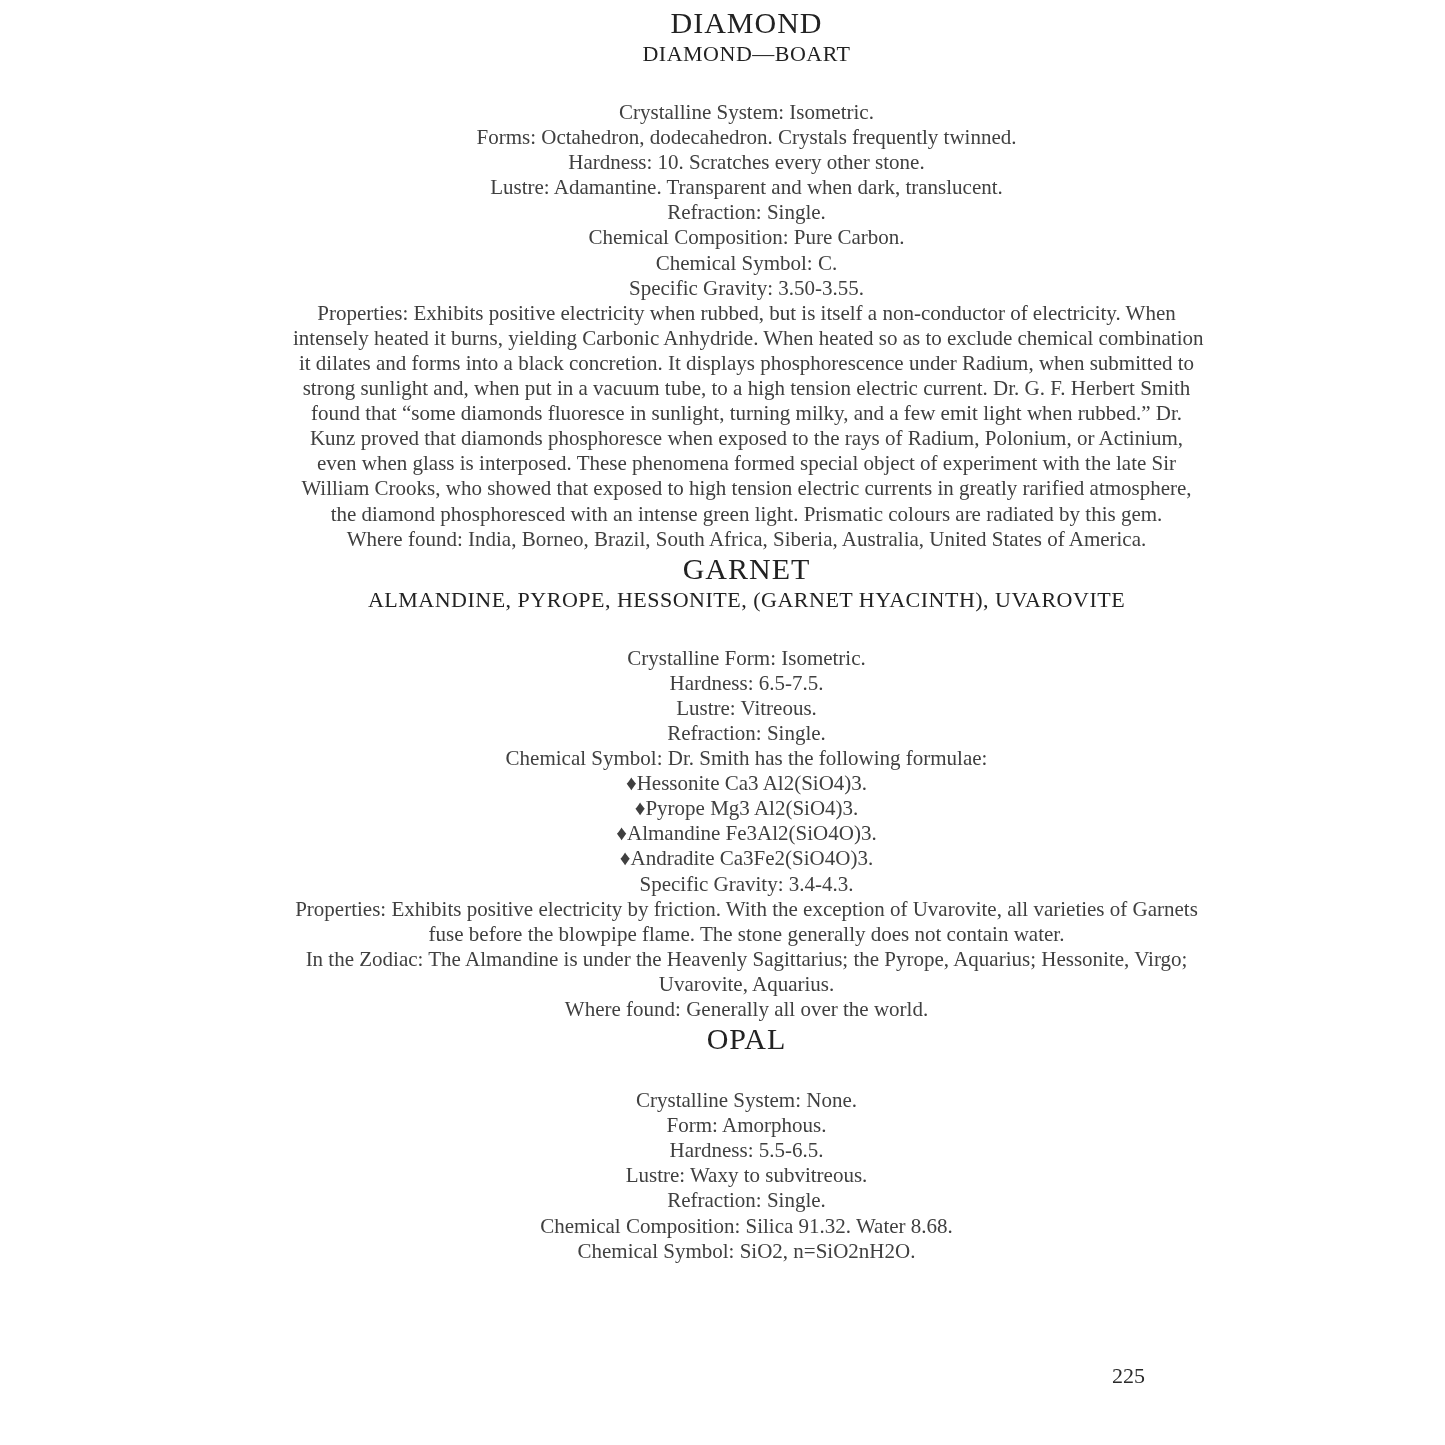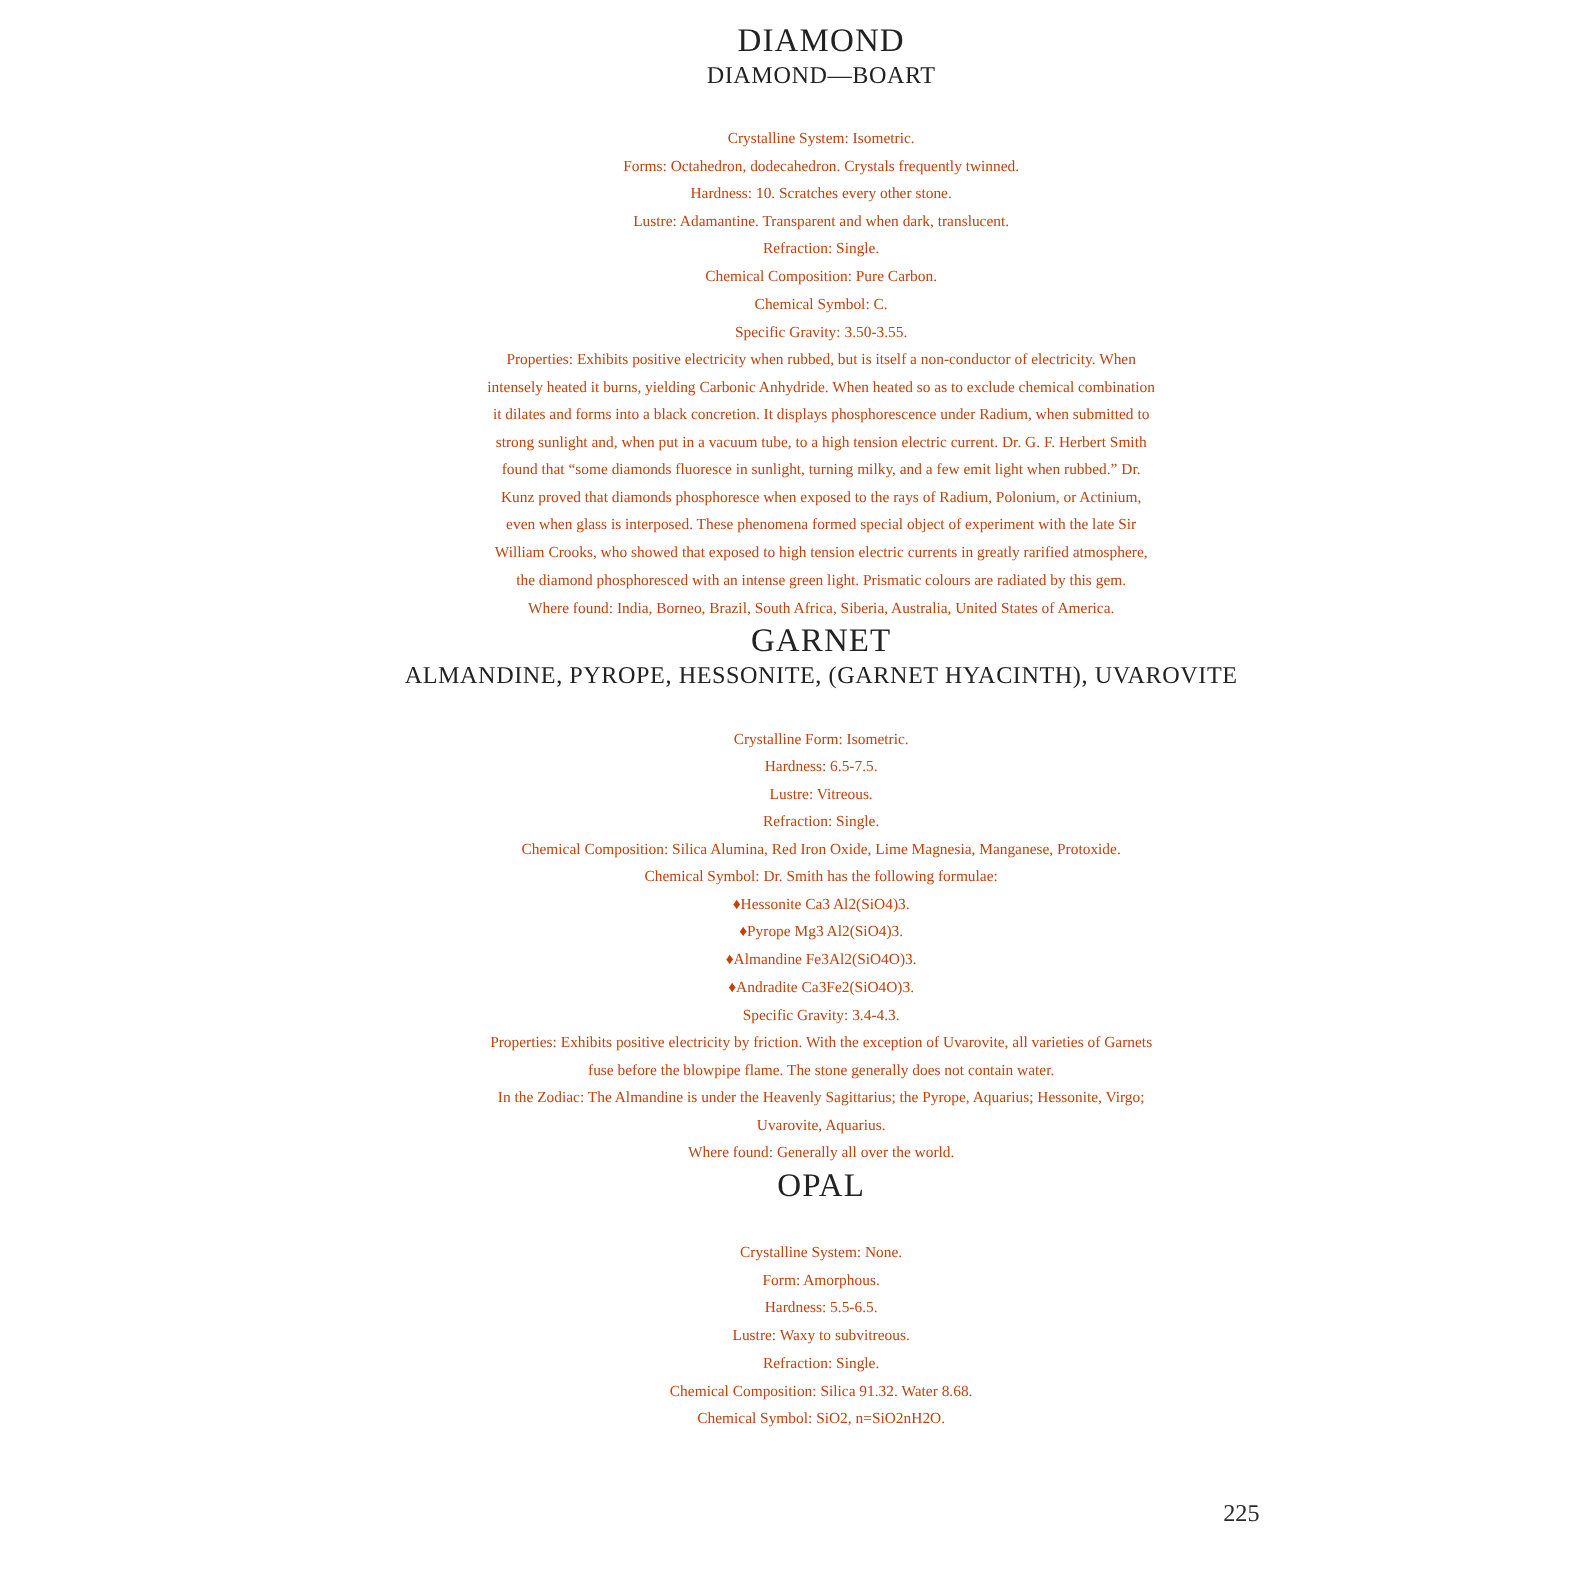--- a/index.html
+++ b/index.html
@@ -13,45 +13,45 @@
   }
   .page {
     position: relative;
     width: 1445px;
     height: 1445px;
     background: #ffffff;
   }
   .content {
     width: 907px;
     margin-left: 293px;
-    padding-top: 20px;
+    padding-top: 6px;
     text-align: center;
   }
   .gem-section { margin: 0; }
   .gem-section:not(:first-child) { }
   .section-title {
     font-size: 30px;
     line-height: 34px;
     font-weight: normal;
     letter-spacing: 1px;
     color: #222222;
   }
   .section-subtitle {
     font-size: 22px;
     line-height: 28px;
     font-weight: normal;
     letter-spacing: 0.5px;
     color: #222222;
   }
   .lines { margin-top: 32px; }
   .line {
-    font-size: 14px;
+    font-size: 21px;
     line-height: 25.1px;
     white-space: nowrap;
-    color: #c2410c;
+    color: #404040;
   }
   .page-number {
     position: absolute;
     left: 1112px;
     top: 1362px;
     font-size: 22px;
     line-height: 28px;
     color: #2a2a2a;
   }
 </style>
@@ -86,21 +86,20 @@
           </div>
         </section>
         <section class="gem-section">
           <h1 class="section-title">GARNET</h1>
           <h2 class="section-subtitle">ALMANDINE, PYROPE, HESSONITE, (GARNET HYACINTH), UVAROVITE</h2>
           <div class="lines">
             <p class="line">Crystalline Form: Isometric.</p>
             <p class="line">Hardness: 6.5-7.5.</p>
             <p class="line">Lustre: Vitreous.</p>
             <p class="line">Refraction: Single.</p>
-            <p class="line">Chemical Composition: Silica Alumina, Red Iron Oxide, Lime Magnesia, Manganese, Protoxide.</p>
             <p class="line">Chemical Symbol: Dr. Smith has the following formulae:</p>
             <p class="line">♦Hessonite Ca3 Al2(SiO4)3.</p>
             <p class="line">♦Pyrope Mg3 Al2(SiO4)3.</p>
             <p class="line">♦Almandine Fe3Al2(SiO4O)3.</p>
             <p class="line">♦Andradite Ca3Fe2(SiO4O)3.</p>
             <p class="line">Specific Gravity: 3.4-4.3.</p>
             <p class="line">Properties: Exhibits positive electricity by friction. With the exception of Uvarovite, all varieties of Garnets</p>
             <p class="line">fuse before the blowpipe flame. The stone generally does not contain water.</p>
             <p class="line">In the Zodiac: The Almandine is under the Heavenly Sagittarius; the Pyrope, Aquarius; Hessonite, Virgo;</p>
             <p class="line">Uvarovite, Aquarius.</p>

